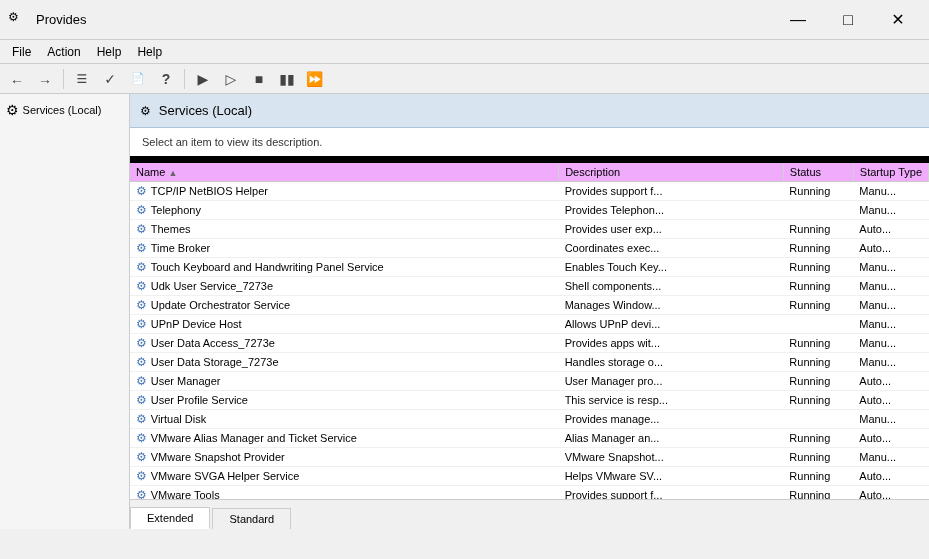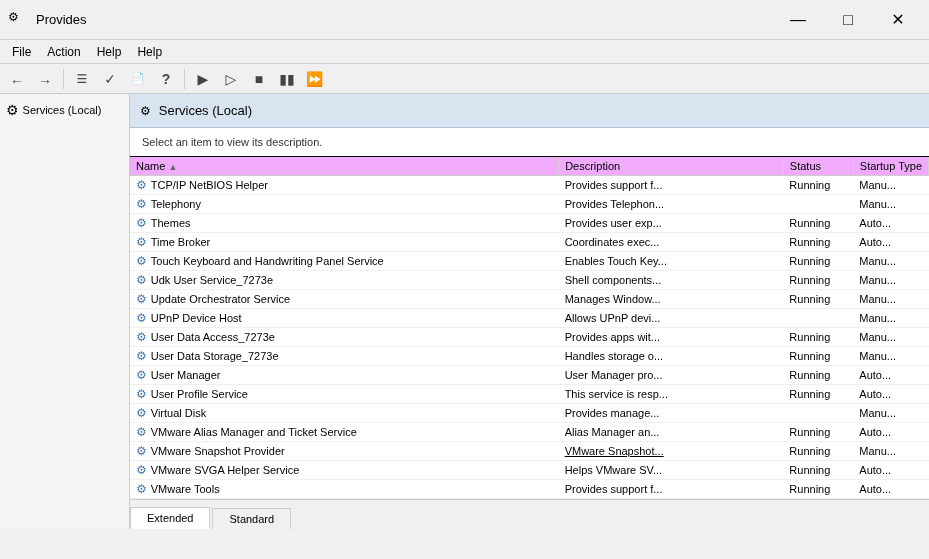--- a/index.html
+++ b/index.html
@@ -94,21 +94,21 @@
       border-bottom: 1px solid #b0c4d8;
       height: 34px;
     }
     .content-header-text { font-size: 13px; font-weight: normal; }
 
     
     .description-area {
       padding: 8px 12px;
       font-size: 11px;
       color: #333;
-      border-bottom: 1px solid #000000;
+      border-bottom: 7px solid #000000;
       min-height: 28px;
     }
 
     
     .services-table {
       flex: 1;
       overflow-y: auto;
       overflow-x: hidden;
     }
     table {
@@ -314,21 +314,21 @@
               <td style="width: 60px;">Manu...</td>
             </tr>
             <tr>
               <td style="max-width: 220px; overflow: hidden; text-overflow: ellipsis;"><span class="row-icon"><span class="svc-icon">⚙</span>VMware Alias Manager and Ticket Service</span></td>
               <td style="max-width: 160px; overflow: hidden; text-overflow: ellipsis;">Alias Manager an...</td>
               <td style="width: 70px;">Running</td>
               <td style="width: 60px;">Auto...</td>
             </tr>
             <tr>
               <td style="max-width: 220px; overflow: hidden; text-overflow: ellipsis;"><span class="row-icon"><span class="svc-icon">⚙</span>VMware Snapshot Provider</span></td>
-              <td style="max-width: 160px; overflow: hidden; text-overflow: ellipsis; text-decoration: underline;">VMware Snapshot...</td>
+              <td style="max-width: 160px; overflow: hidden; text-overflow: ellipsis;">VMware Snapshot...</td>
               <td style="width: 70px;">Running</td>
               <td style="width: 60px;">Manu...</td>
             </tr>
             <tr>
               <td style="max-width: 220px; overflow: hidden; text-overflow: ellipsis;"><span class="row-icon"><span class="svc-icon">⚙</span>VMware SVGA Helper Service</span></td>
               <td style="max-width: 160px; overflow: hidden; text-overflow: ellipsis;">Helps VMware SV...</td>
               <td style="width: 70px;">Running</td>
               <td style="width: 60px;">Auto...</td>
             </tr>
             <tr>

